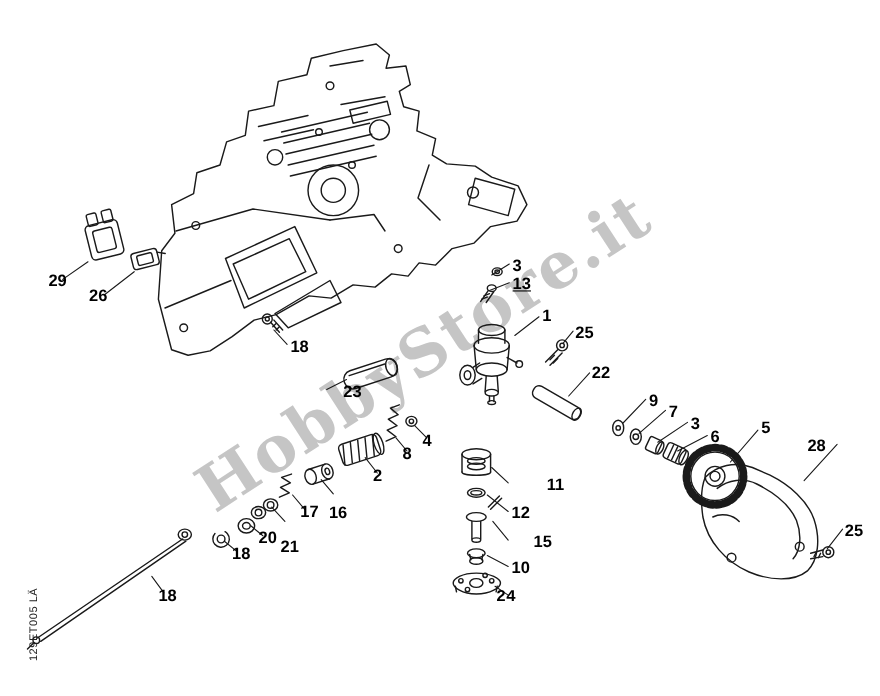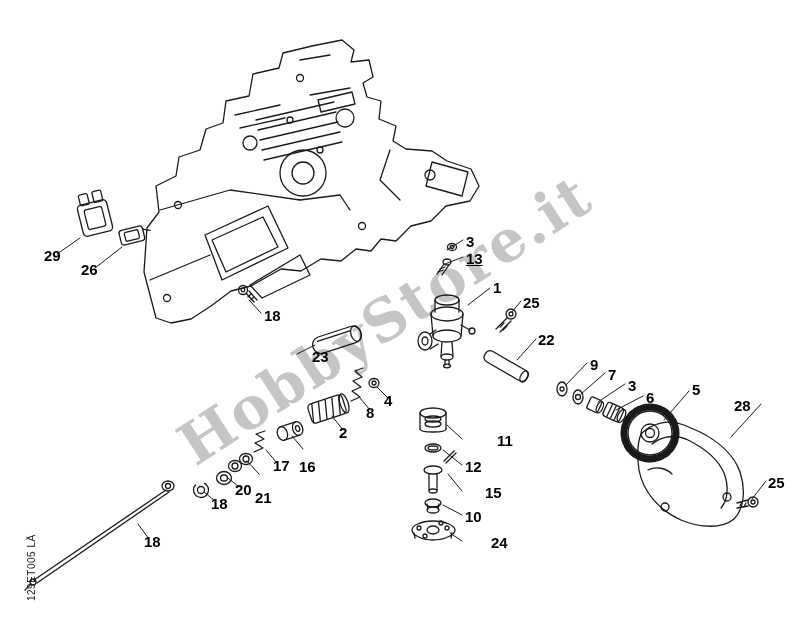--- a/index.html
+++ b/index.html
@@ -315,21 +315,21 @@
       <div class="part-label" style="left: 646px; top: 390px;">6</div>
       <div class="part-label" style="left: 692px; top: 382px;">5</div>
       <div class="part-label" style="left: 734px; top: 398px;">28</div>
       <div class="part-label" style="left: 384px; top: 393px;">4</div>
       <div class="part-label" style="left: 366px; top: 405px;">8</div>
       <div class="part-label" style="left: 339px; top: 425px;">2</div>
       <div class="part-label" style="left: 465px; top: 433px; margin-left: 32px;">11</div>
       <div class="part-label" style="left: 465px; top: 459px;">12</div>
       <div class="part-label" style="left: 465px; top: 485px; margin-left: 20px;">15</div>
       <div class="part-label" style="left: 465px; top: 509px;">10</div>
-      <div class="part-label" style="left: 491px; top: 535px;">24</div>
+      <div class="part-label" style="left: 451px; top: 535px; font-family: Liberation Mono, monospace;">24</div>
       <div class="part-label" style="left: 299px; top: 459px;">16</div>
       <div class="part-label" style="left: 273px; top: 458px;">17</div>
       <div class="part-label" style="left: 255px; top: 490px;">21</div>
       <div class="part-label" style="left: 235px; top: 482px;">20</div>
       <div class="part-label" style="left: 211px; top: 496px;">18</div>
       <div class="part-label" style="left: 144px; top: 534px;">18</div>
       <div class="part-label" style="left: 768px; top: 475px;">25</div>
     </div>
 
   <div class="side-caption">129ET005 LÄ</div>

